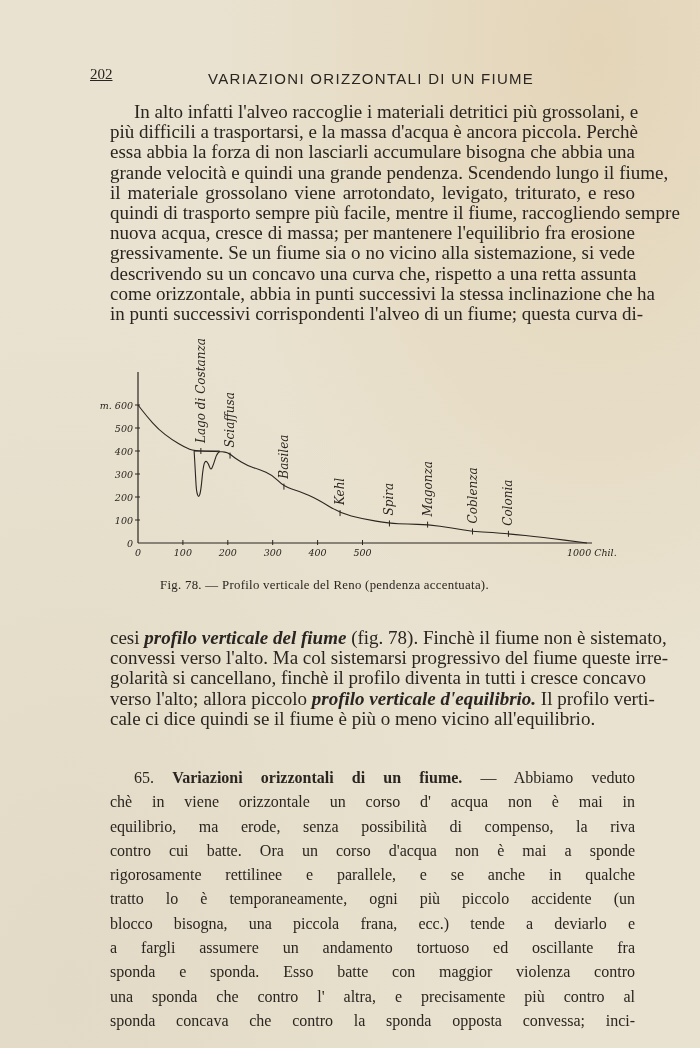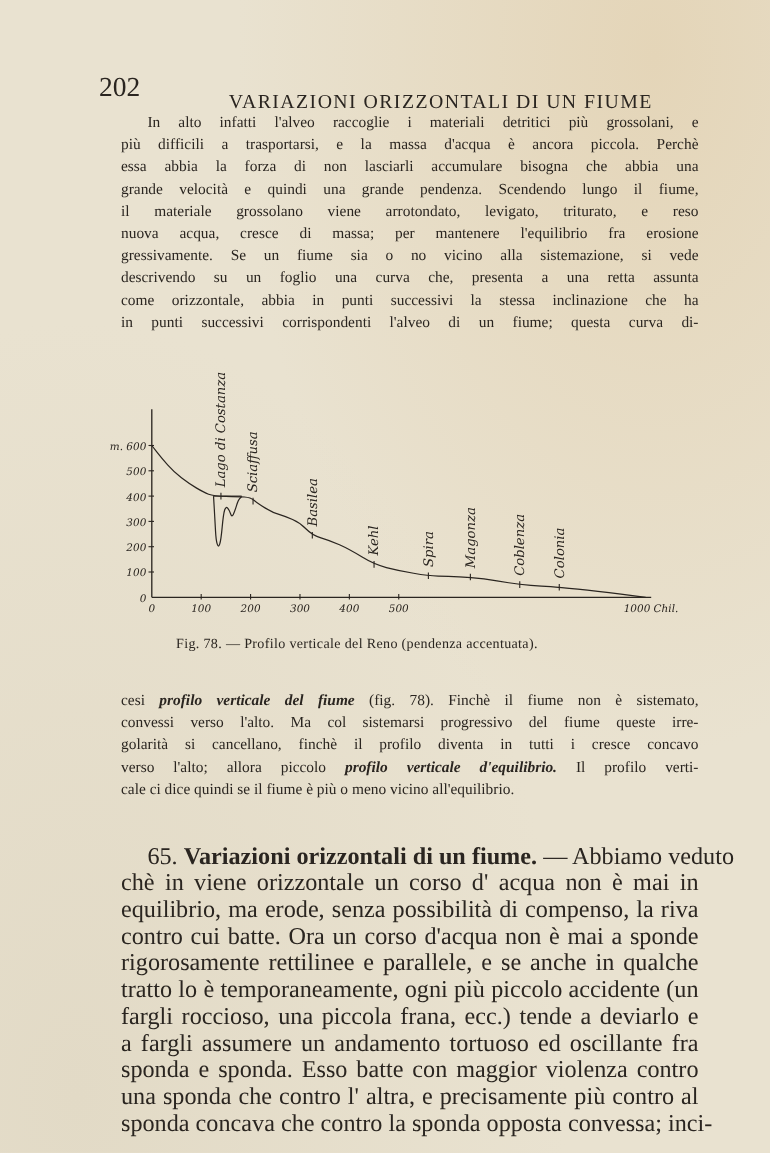--- a/index.html
+++ b/index.html
@@ -8,37 +8,36 @@
     background: #e9e2d0;
     background-image: radial-gradient(ellipse at 85% 5%, #e4d5b8 0%, rgba(233,226,208,0) 45%),
                       radial-gradient(ellipse at 10% 95%, #e2dac6 0%, rgba(233,226,208,0) 50%);
     position: relative;
     font-family: "DejaVu Serif", "Liberation Serif", serif;
     color: #2a2520;
   }
   .header {
     position: absolute; left: 90px; top: 66px; width: 540px; height: 24px;
   }
-  .page-num { position: absolute; left: 0; top: 0; font-size: 25px; font-family: "Liberation Serif", serif; }
+  .page-num { position: absolute; left: 0; top: 0; font-size: 15px; font-family: "Liberation Serif", serif; text-decoration: underline; }
   .running-title {
-    position: absolute; left: 118px; top: 4px; font-size: 18px; letter-spacing: 1.3px;
-    font-family: Liberation Serif, serif;
-    margin-top: 12px;
+    position: absolute; left: 118px; top: 4px; font-size: 15px; letter-spacing: 1.3px;
+    font-family: Liberation Sans, sans-serif;
   }
   .para {
     position: absolute; left: 110px; width: 525px;
-    font-family: "Liberation Serif", serif; font-size: 14px; line-height: 20.2px;
+    font-family: "Liberation Serif", serif; font-size: 19px; line-height: 20.2px;
     text-align: justify;
   }
   .para .line { display: block; text-align: justify; text-align-last: justify; white-space: nowrap; }
   .para .line.last { text-align-last: left; }
   .para .line.indent { padding-left: 24px; }
   .p1 { top: 102px; }
   .p2 { top: 628px; }
-  .p3 { top: 766px; font-size: 22px; line-height: 24.3px; }
+  .p3 { top: 766px; font-size: 16px; line-height: 24.3px; }
   .p3 .line.indent { padding-left: 24px; }
   .italic { font-style: italic; font-weight: bold; }
   .bold { font-weight: bold; }
   .chart-wrap { position: absolute; left: 0; top: 330px; width: 700px; height: 250px; }
   .caption {
     position: absolute; left: 160px; top: 578px; font-size: 12.8px; letter-spacing: 0.3px;
     font-family: "Liberation Serif", serif;
     text-align: right;
   }
   svg text { font-family: "DejaVu Serif", serif; font-style: italic; fill: #2a2520; }
@@ -50,23 +49,24 @@
   <span class="page-num">202</span>
   <span class="running-title">VARIAZIONI ORIZZONTALI DI UN FIUME</span>
 </div>
 
 <div class="para p1" id="p1">
     <span class="line indent">In alto infatti l'alveo raccoglie i materiali detritici più grossolani, e</span>
     <span class="line">più difficili a trasportarsi, e la massa d'acqua è ancora piccola. Perchè</span>
     <span class="line">essa abbia la forza di non lasciarli accumulare bisogna che abbia una</span>
     <span class="line">grande velocità e quindi una grande pendenza. Scendendo lungo il fiume,</span>
     <span class="line">il materiale grossolano viene arrotondato, levigato, triturato, e reso</span>
+    <span class="line">quindi di trasporto sempre più facile, mentre il fiume, raccogliendo sempre</span>
     <span class="line">nuova acqua, cresce di massa; per mantenere l'equilibrio fra erosione</span>
     <span class="line">gressivamente. Se un fiume sia o no vicino alla sistemazione, si vede</span>
-    <span class="line">descrivendo su un foglio una curva che, presenta a una retta assunta</span>
+    <span class="line">descrivendo su un concavo una curva che, rispetto a una retta assunta</span>
     <span class="line">come orizzontale, abbia in punti successivi la stessa inclinazione che ha</span>
     <span class="line">in punti successivi corrispondenti l'alveo di un fiume; questa curva di-</span>
   </div>
 
 <div class="chart-wrap">
   <svg id="chart" width="700" height="250">
       <line x1="138" y1="213" x2="592" y2="213" stroke="#2a2520" stroke-width="1.2"></line>
       <line x1="138" y1="213" x2="138" y2="42" stroke="#2a2520" stroke-width="1.2"></line>
       <text x="133" y="217" font-size="9.5" text-anchor="end">0</text>
       <line x1="135" y1="190" x2="140" y2="190" stroke="#2a2520" stroke-width="1"></line>
@@ -124,18 +124,18 @@
     <span class="line last"><span>cale ci dice quindi se il fiume è più o meno vicino all'equilibrio.</span></span>
   </div>
 
 <div class="para p3" id="p3">
   <span class="line indent"><span>65.</span> <span class="bold">Variazioni orizzontali di un fiume.</span><span> — Abbiamo veduto</span></span>
 <span class="line">chè in viene orizzontale un corso d' acqua non è mai in</span>
     <span class="line">equilibrio, ma erode, senza possibilità di compenso, la riva</span>
     <span class="line">contro cui batte. Ora un corso d'acqua non è mai a sponde</span>
     <span class="line">rigorosamente rettilinee e parallele, e se anche in qualche</span>
     <span class="line">tratto lo è temporaneamente, ogni più piccolo accidente (un</span>
-    <span class="line">fargli roccioso, una piccola frana, ecc.) tende a deviarlo e</span>
+    <span class="line">blocco bisogna, una piccola frana, ecc.) tende a deviarlo e</span>
     <span class="line">a fargli assumere un andamento tortuoso ed oscillante fra</span>
     <span class="line">sponda e sponda. Esso batte con maggior violenza contro</span>
     <span class="line">una sponda che contro l' altra, e precisamente più contro al</span>
     <span class="line">sponda concava che contro la sponda opposta convessa; inci-</span>
   </div>
 
 </body></html>

